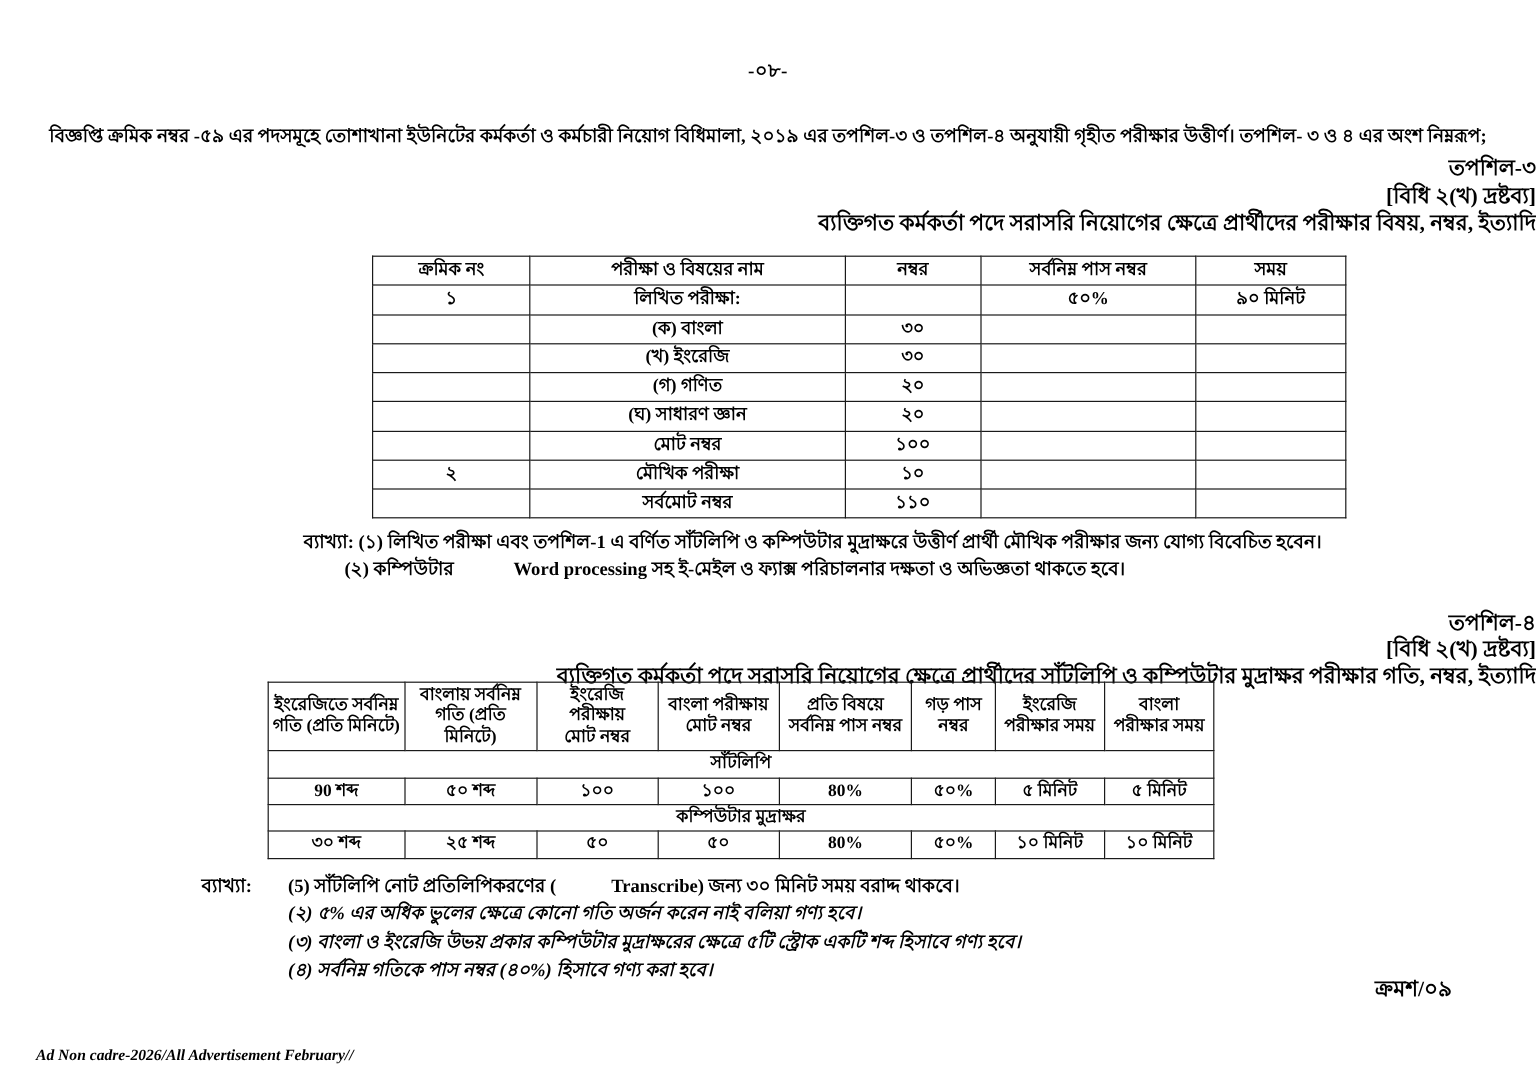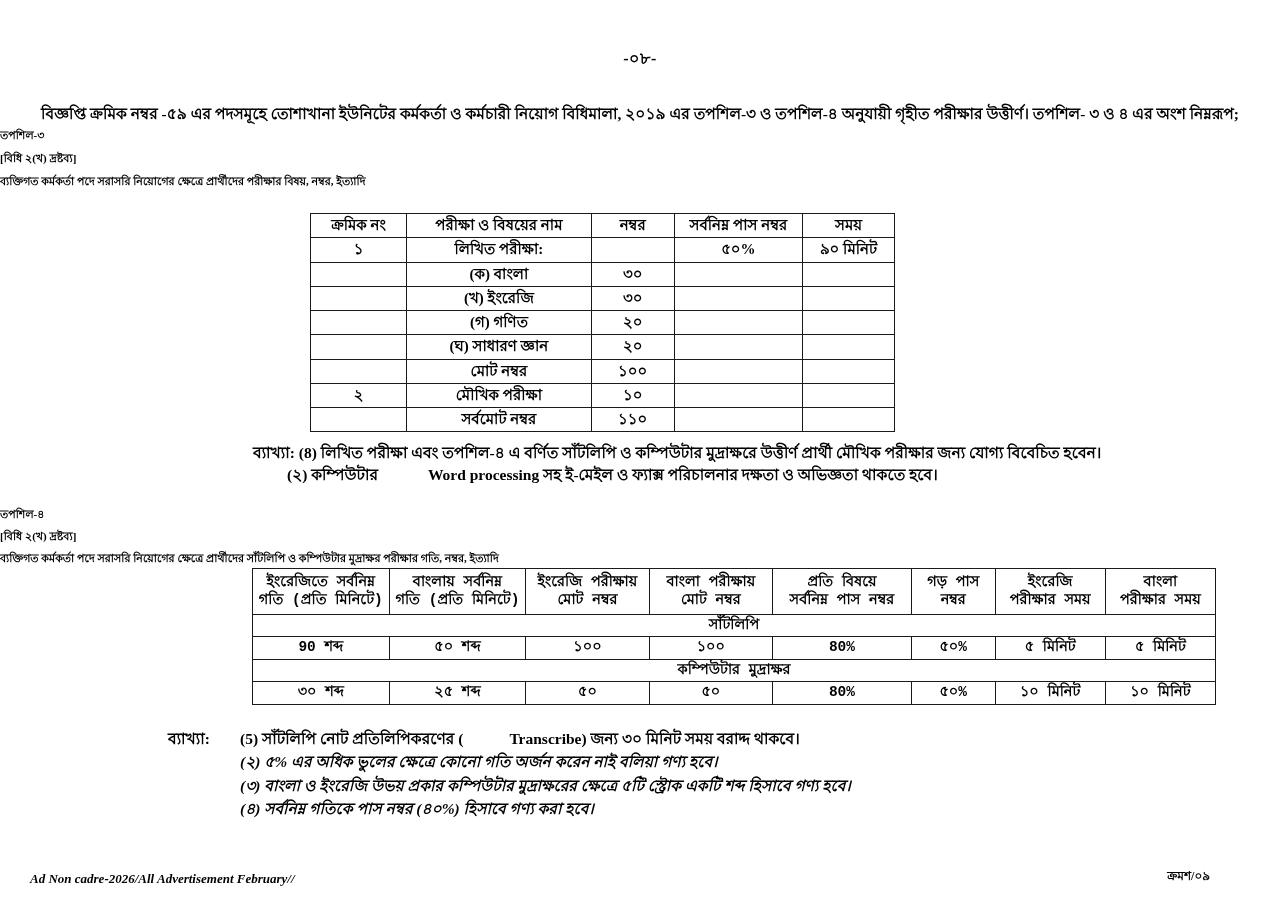--- a/index.html
+++ b/index.html
@@ -43,40 +43,40 @@
     font-weight: 600;
     line-height: 1.25;
     text-align: center;
     white-space: nowrap;
   }
 
   .center-line {
     position: absolute;
     left: 0;
     width: 1280px;
-    text-align: left;
-    font-size: 11px;
+    text-align: right;
+    font-size: 18px;
     font-weight: 600;
     line-height: 1.25;
   }
 
   .schedule3-title  { top: 129px; }
   .schedule3-rule   { top: 152px; }
   .schedule3-sub    { top: 175px; }
 
   .schedule4-title  { top: 508px; }
   .schedule4-rule   { top: 530px; }
   .schedule4-sub    { top: 552px; }
 
   
   .table1-wrap {
     position: absolute;
     top: 213px;
     left: 310px;
-    width: 585px;
+    width: 812px;
   }
   table.doc {
     border-collapse: collapse;
     width: 100%;
     font-size: 15px;
     font-weight: 600;
   }
   table.doc td, table.doc th {
     border: 1.4px solid #1a1a1a;
     padding: 3px 5px;
@@ -119,23 +119,22 @@
     line-height: 1.5;
   }
   .explain2 .lead { display: inline-block; width: 72px; }
   .explain2 .l-ind { padding-left: 72px; font-style: italic; }
   .latin { font-family: "Liberation Serif", serif; margin-left: 46px; }
 
   
   .table2-wrap {
     position: absolute;
     top: 568px;
-    left: 252px;
-    width: 964px;
-    font-family: Liberation Mono, monospace;
+    left: 223px;
+    width: 789px;
   }
   table.doc2 {
     border-collapse: collapse;
     width: 100%;
     font-size: 14.5px;
     font-weight: 600;
   }
   table.doc2 td, table.doc2 th {
     border: 1.4px solid #1a1a1a;
     padding: 2px 3px;
@@ -152,23 +151,23 @@
   .t2-c3 { width: 112px; }
   .t2-c4 { width: 126px; }
   .t2-c5 { width: 76px; }
   .t2-c6 { width: 100px; }
   .t2-c7 { width: 100px; }
   .span-row { font-weight: 600; }
 
   
   .contd {
     position: absolute;
-    top: 867px;
+    top: 810px;
     right: 70px;
-    font-size: 12px;
+    font-size: 18px;
     font-weight: 600;
     margin-left: 32px;
   }
   .doc-footer {
     position: absolute;
     bottom: 18px;
     left: 30px;
     font-size: 13px;
     font-style: italic;
     font-weight: 700;
@@ -254,21 +253,21 @@
           <td class="bold-cell tall">সর্বমোট নম্বর</td>
           <td class="bold-cell">১১০</td>
           <td></td>
           <td></td>
         </tr>
       </tbody>
     </table>
   </div>
 
   <div class="explain1">
-    <div>ব্যাখ্যা: (8) লিখিত পরীক্ষা এবং তপশিল-৪ এ বর্ণিত সাঁটলিপি ও কম্পিউটার মুদ্রাক্ষরে উত্তীর্ণ প্রার্থী মৌখিক পরীক্ষার জন্য যোগ্য বিবেচিত হবেন।</div>
+    <div>ব্যাখ্যা: (১) লিখিত পরীক্ষা এবং তপশিল-1 এ বর্ণিত সাঁটলিপি ও কম্পিউটার মুদ্রাক্ষরে উত্তীর্ণ প্রার্থী মৌখিক পরীক্ষার জন্য যোগ্য বিবেচিত হবেন।</div>
     <div class="l2"><span>(২) কম্পিউটার </span><span class="latin">Word processing</span><span> সহ ই-মেইল ও ফ্যাক্স পরিচালনার দক্ষতা ও অভিজ্ঞতা থাকতে হবে।</span></div>
   </div>
 
   <div class="center-line schedule4-title">তপশিল-৪</div>
   <div class="center-line schedule4-rule">[বিধি ২(খ) দ্রষ্টব্য]</div>
   <div class="center-line schedule4-sub">ব্যক্তিগত কর্মকর্তা পদে সরাসরি নিয়োগের ক্ষেত্রে প্রার্থীদের সাঁটলিপি ও কম্পিউটার মুদ্রাক্ষর পরীক্ষার গতি, নম্বর, ইত্যাদি</div>
 
   <div class="table2-wrap">
     <table class="doc2">
       <thead>

